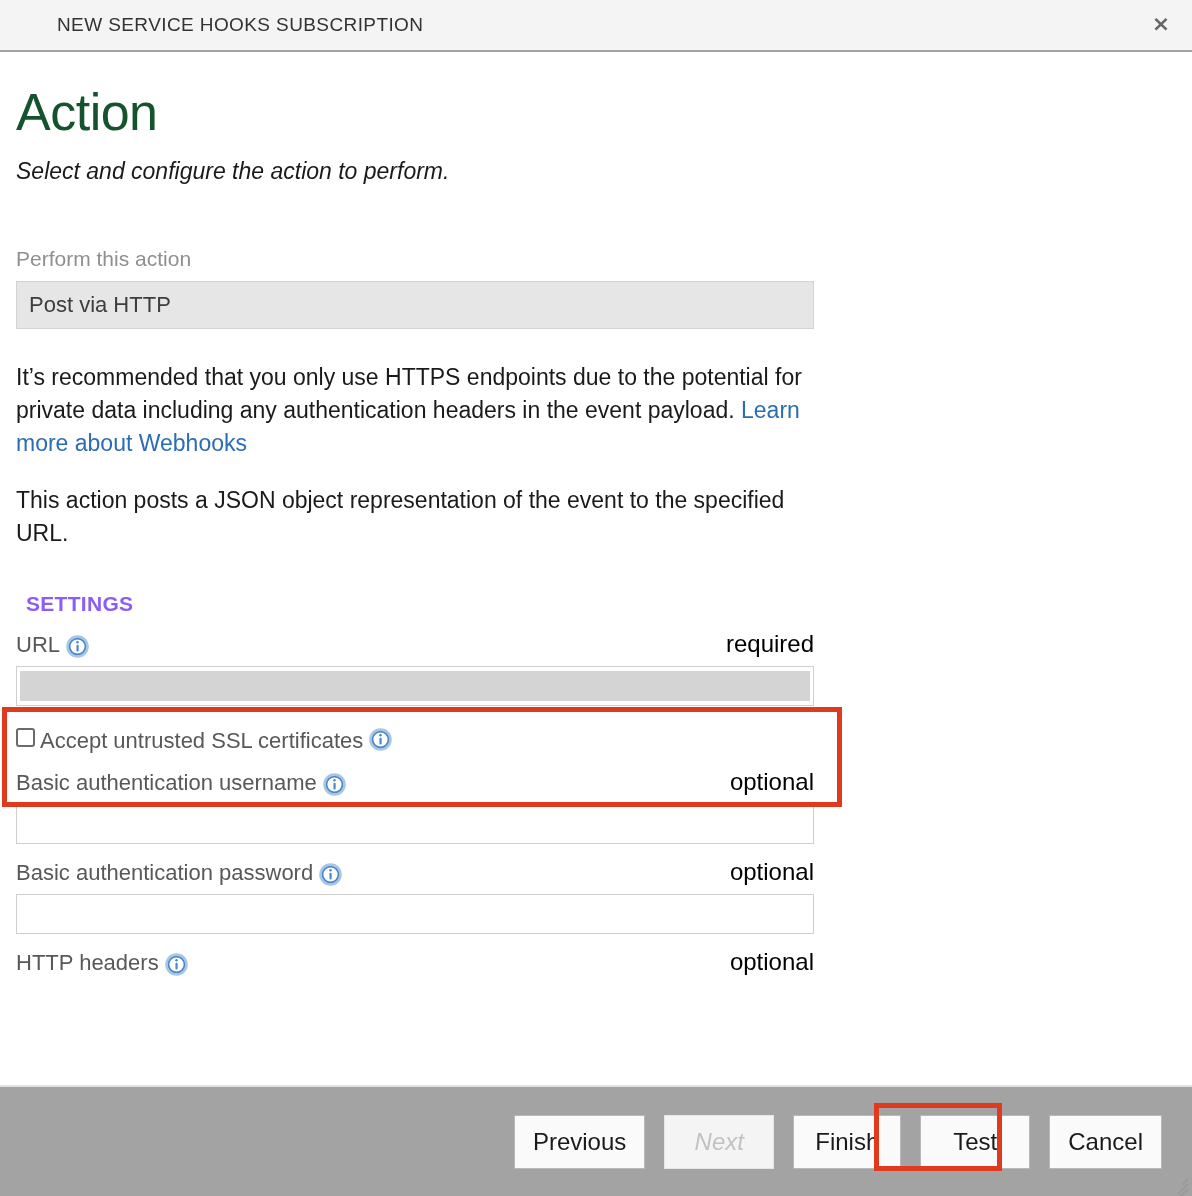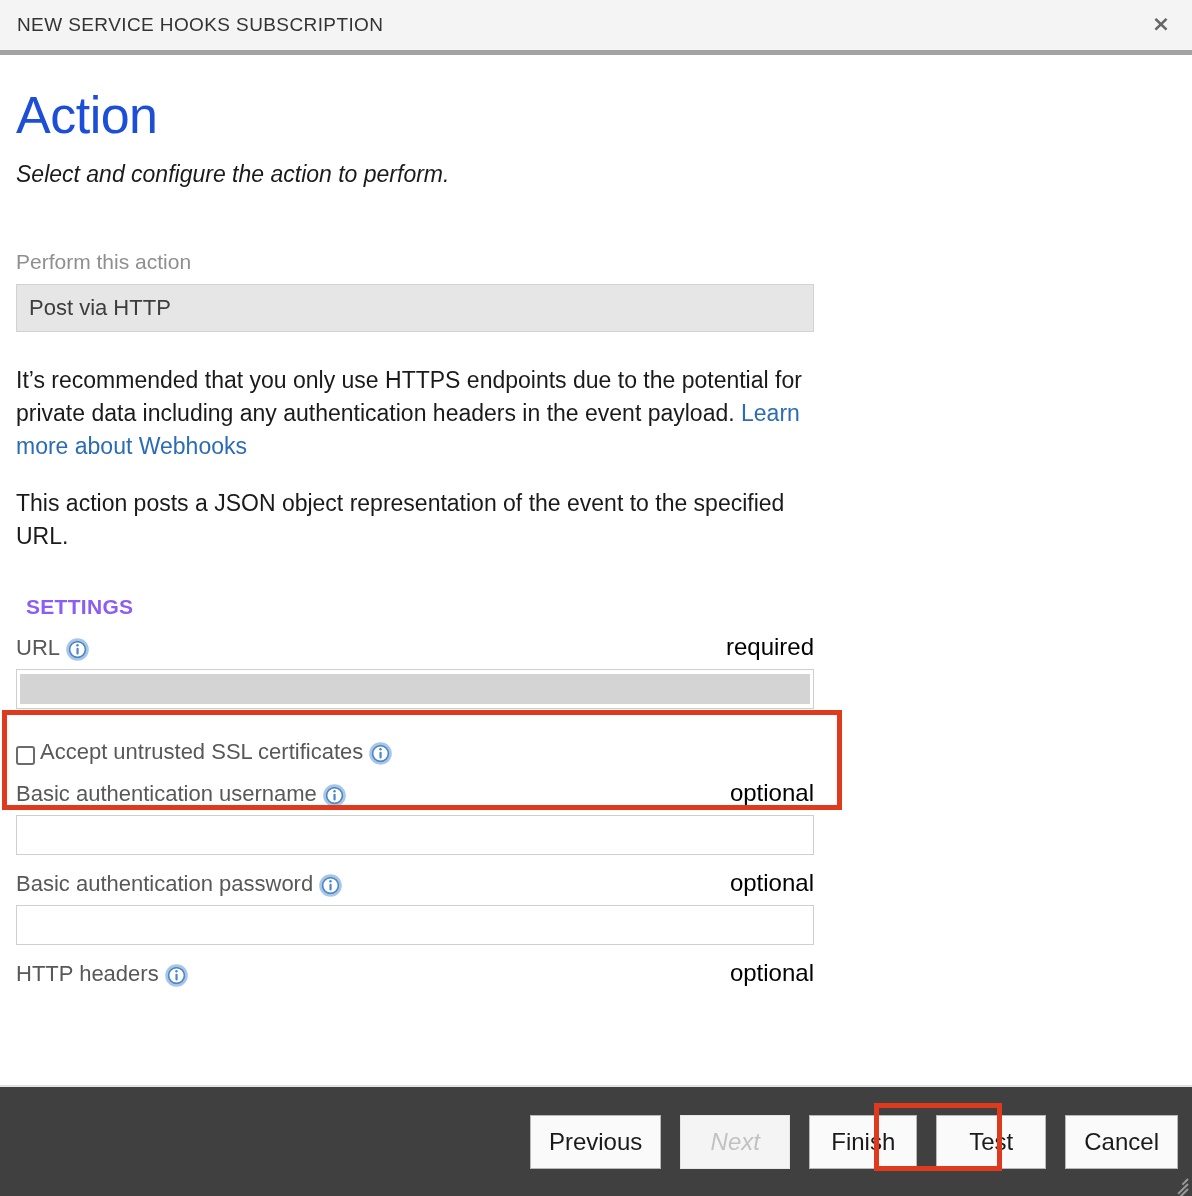--- a/index.html
+++ b/index.html
@@ -24,23 +24,24 @@
     display: flex;
     flex-direction: column;
   }
 
   
   .titlebar {
     position: relative;
     height: 50px;
     min-height: 50px;
     background: #f4f4f4;
-    border-bottom: 5px solid #a3a3a3;
-    display: flex;
-    align-items: center;
+    border-bottom: 2px solid #a3a3a3;
+    display: flex;
+    align-items: center;
+    padding-left: 40px;
   }
   .titlebar-text {
     margin-left: 17px;
     font-size: 19px;
     letter-spacing: 0.4px;
     color: #333333;
     font-weight: 400;
     white-space: nowrap;
   }
   .close-btn {
@@ -65,21 +66,21 @@
     flex: 1 1 auto;
     position: relative;
     padding: 0 16px;
     overflow: hidden;
     background: #ffffff;
     border-bottom: 1px solid #e0e0e0;
   }
 
   .page-title {
     font-size: 52px;
-    color: #1d4ed8;
+    color: #14532d;
     font-weight: 400;
     line-height: 1;
     margin: 34px 0 0 0;
     letter-spacing: -0.5px;
   }
   .page-subtitle {
     font-size: 23px;
     color: #1a1a1a;
     margin: 20px 0 0 0;
     font-weight: 400;
@@ -181,22 +182,22 @@
     padding: 4px 3px;
   }
   .text-input.filled .selection-fill {
     height: 30px;
     width: 100%;
     background: #d4d4d4;
   }
 
   .checkbox-row {
     display: flex;
-    align-items: flex-end;
-    margin-top: 30px;
+    align-items: flex-start;
+    margin-top: 22px;
   }
   .checkbox {
     width: 19px;
     height: 19px;
     border: 2px solid #6b6b6b;
     border-radius: 3px;
     box-sizing: border-box;
     background: #ffffff;
     cursor: pointer;
     flex: 0 0 auto;
@@ -230,25 +231,25 @@
     box-sizing: border-box;
     pointer-events: none;
     z-index: 5;
   }
 
   
   .footer {
     position: relative;
     height: 110px;
     min-height: 110px;
-    background: #404040;
+    background: #a3a3a3;
     display: flex;
     align-items: center;
     justify-content: flex-end;
-    padding-right: 14px;
+    padding-right: 30px;
     box-sizing: border-box;
     border-top: 1px solid #e4e4e4;
   }
   .btn {
     height: 54px;
     min-width: 110px;
     padding: 0 18px;
     margin-left: 19px;
     background: #fafafa;
     border: 1px solid #b8b8b8;

